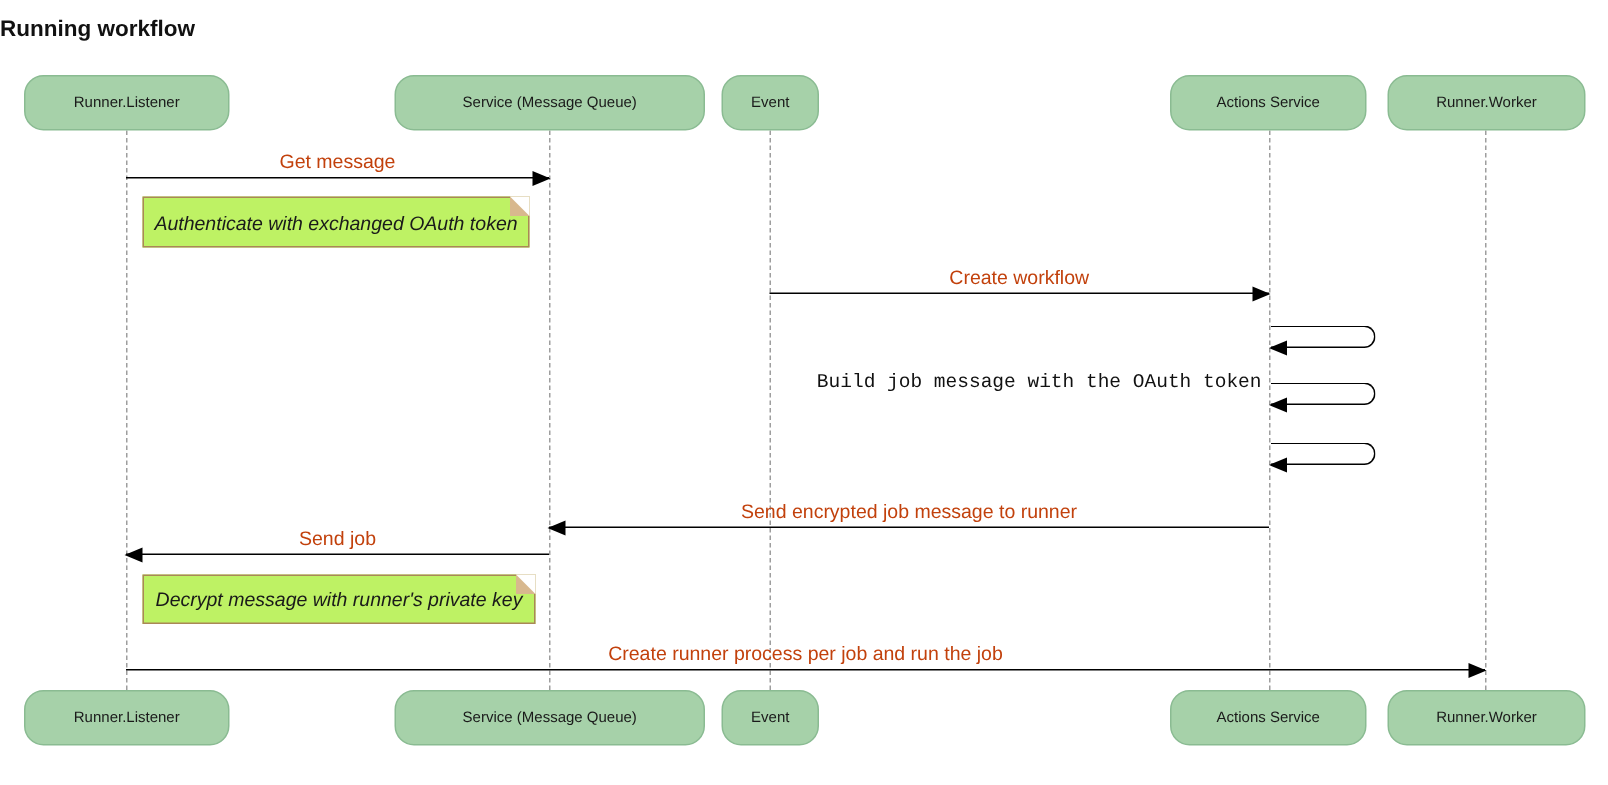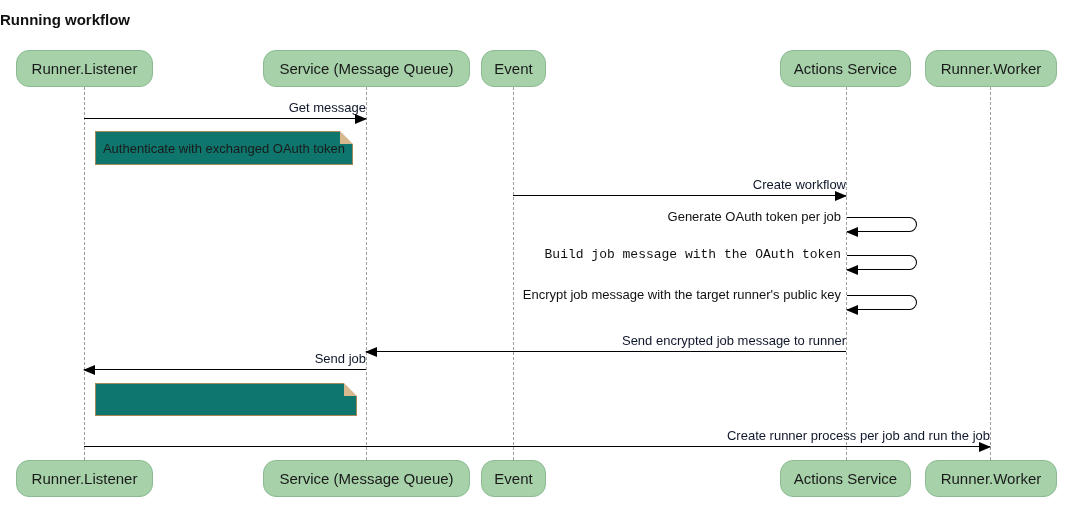--- a/index.html
+++ b/index.html
@@ -7,48 +7,48 @@
     position:relative; width:1072px; height:523px; background:#ffffff;
     font-family:"Liberation Sans", sans-serif; color:#1a1a1a; overflow:hidden;
   }
   .title{
     position:absolute; left:0; top:11px; width:100%; 
     font-size:15px; font-weight:bold; color:#111;
   }
   .actor{
     position:absolute; height:37px; background:#a6d1a9; border:1px solid #8abb92;
     border-radius:13px; display:flex; align-items:center; justify-content:center;
-    font-size:15px; color:#1a1a1a; box-sizing:border-box; white-space:nowrap;
+    font-size:10px; color:#1a1a1a; box-sizing:border-box; white-space:nowrap;
   }
   .lifeline{
     position:absolute; width:0; border-left:1px dashed #9e9e9e; top:87px; height:373px;
   }
   .msg{ position:absolute; height:0; border-top:1.5px solid #000; }
   .msg .lbl{
-    position:absolute; left:0; right:0; bottom:4px; text-align:right;
-    font-size:13px; white-space:nowrap; color:#0f172a;
+    position:absolute; left:0; right:0; bottom:4px; text-align:center;
+    font-size:13px; white-space:nowrap; color:#c2410c;
   }
   .ah{ position:absolute; width:0; height:0;
        border-top:5px solid transparent; border-bottom:5px solid transparent; }
   .ah.r{ right:-1px; top:-5.5px; border-left:12px solid #000; }
   .ah.l{ left:-1px;  top:-5.5px; border-right:12px solid #000; }
   .selfloop{
     position:absolute; width:69px; height:13px;
     border:1.5px solid #000; border-left:none; border-radius:0 9px 9px 0;
   }
   .selfloop .ah{ left:-1px; bottom:-5.5px; border-right:12px solid #000;
                  border-top:5px solid transparent; border-bottom:5px solid transparent; }
   .selflbl{
     position:absolute; text-align:right; font-size:13px; white-space:nowrap;
     height:16px; line-height:16px; color:#111;
   }
   .note{
-    position:absolute; background:#0f766e; border:1px solid #aa8757;
+    position:absolute; background:#bef264; border:1px solid #aa8757;
     display:flex; align-items:center; justify-content:center;
-    font-size:13px; color:#1a1a1a; box-sizing:border-box; white-space:nowrap;
+    font-size:13px; color:#1a1a1a; box-sizing:border-box; white-space:nowrap;font-style:italic;
   }
   .fold{
     position:absolute; top:-1px; right:-1px; width:0; height:0;
     border-style:solid; border-width:0 13px 13px 0;
     border-color:#ffffff #ffffff #d8b88e #d8b88e;
   }
 </style>
 </head>
 <body>
 
@@ -86,46 +86,45 @@
   <div class="note" style="left:95px; top:131px; width:258px; height:34px;">
     <span>Authenticate with exchanged OAuth token</span>
     <div class="fold"></div>
   </div>
 
   <div class="msg" style="left:513px; top:195px; width:333px;">
     <div class="lbl">Create workflow</div>
     <div class="ah r"></div>
   </div>
 
-  <div class="selflbl" style="left:381px; width:460px; top:209px;">Generate OAuth token per job</div>
   <div class="selfloop" style="left:847px; top:217px;">
     <div class="ah"></div>
   </div>
 
   <div class="selflbl" style="left:381px; width:460px; top:247px;font-family:Liberation Mono, monospace;">Build job message with the OAuth token</div>
   <div class="selfloop" style="left:847px; top:255px;">
     <div class="ah"></div>
   </div>
 
-  <div class="selflbl" style="left:381px; width:460px; top:287px;">Encrypt job message with the target runner's public key</div>
   <div class="selfloop" style="left:847px; top:295px;">
     <div class="ah"></div>
   </div>
 
   <div class="msg" style="left:366px; top:351px; width:480px;">
     <div class="lbl">Send encrypted job message to runner</div>
     <div class="ah l"></div>
   </div>
 
   <div class="msg" style="left:84px; top:369px; width:282px;">
     <div class="lbl">Send job</div>
     <div class="ah l"></div>
   </div>
 
   <div class="note" style="left:95px; top:383px; width:262px; height:33px;">
+    <span>Decrypt message with runner's private key</span>
     <div class="fold"></div>
   </div>
 
   <div class="msg" style="left:84px; top:446px; width:906px;">
     <div class="lbl">Create runner process per job and run the job</div>
     <div class="ah r"></div>
   </div>
 
   <div class="actor" style="left:16px;  top:460px; width:137px;">
       <span>Runner.Listener</span>

